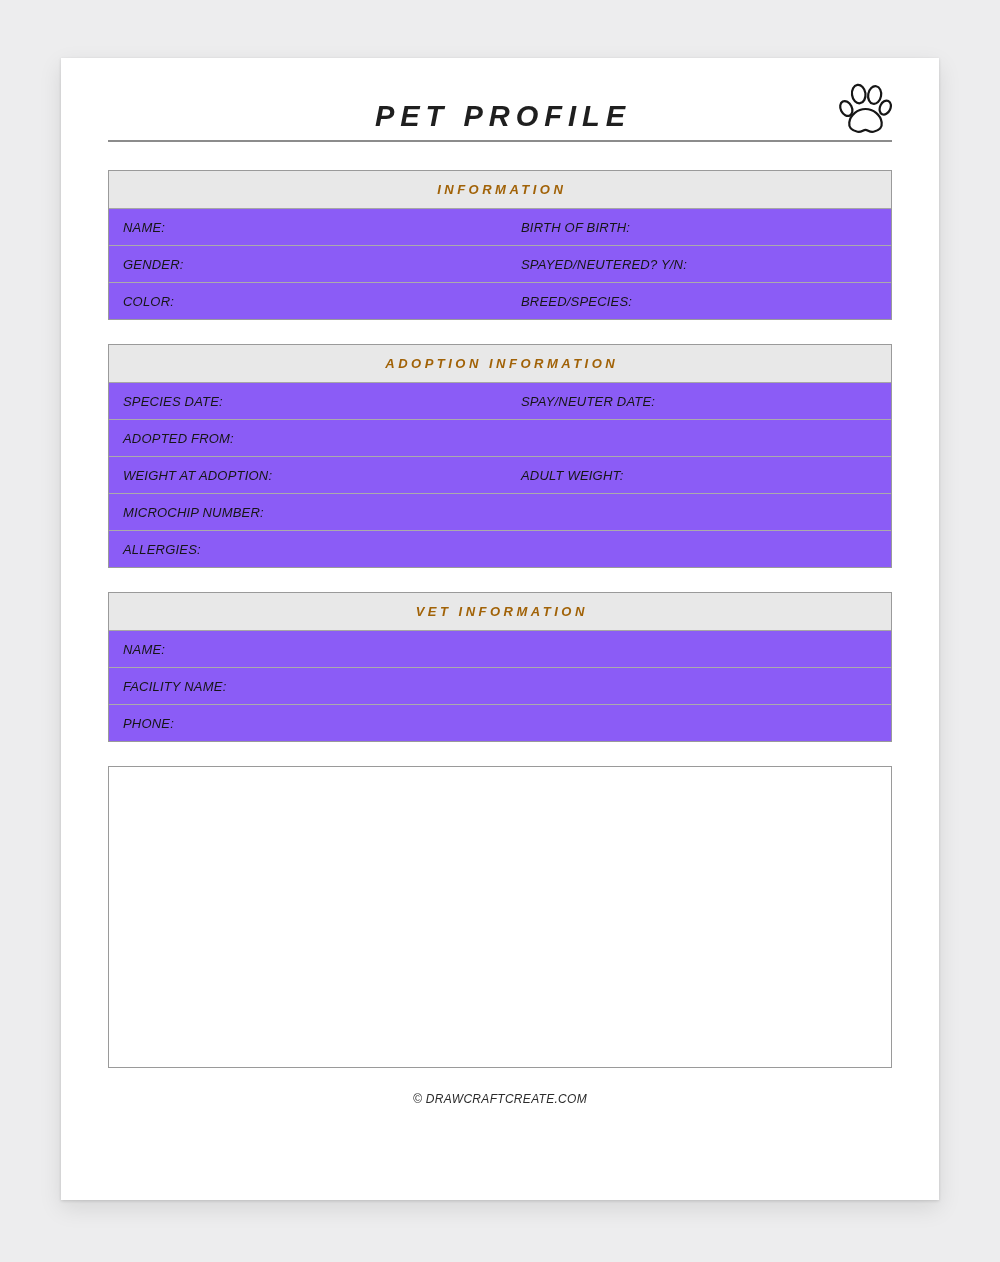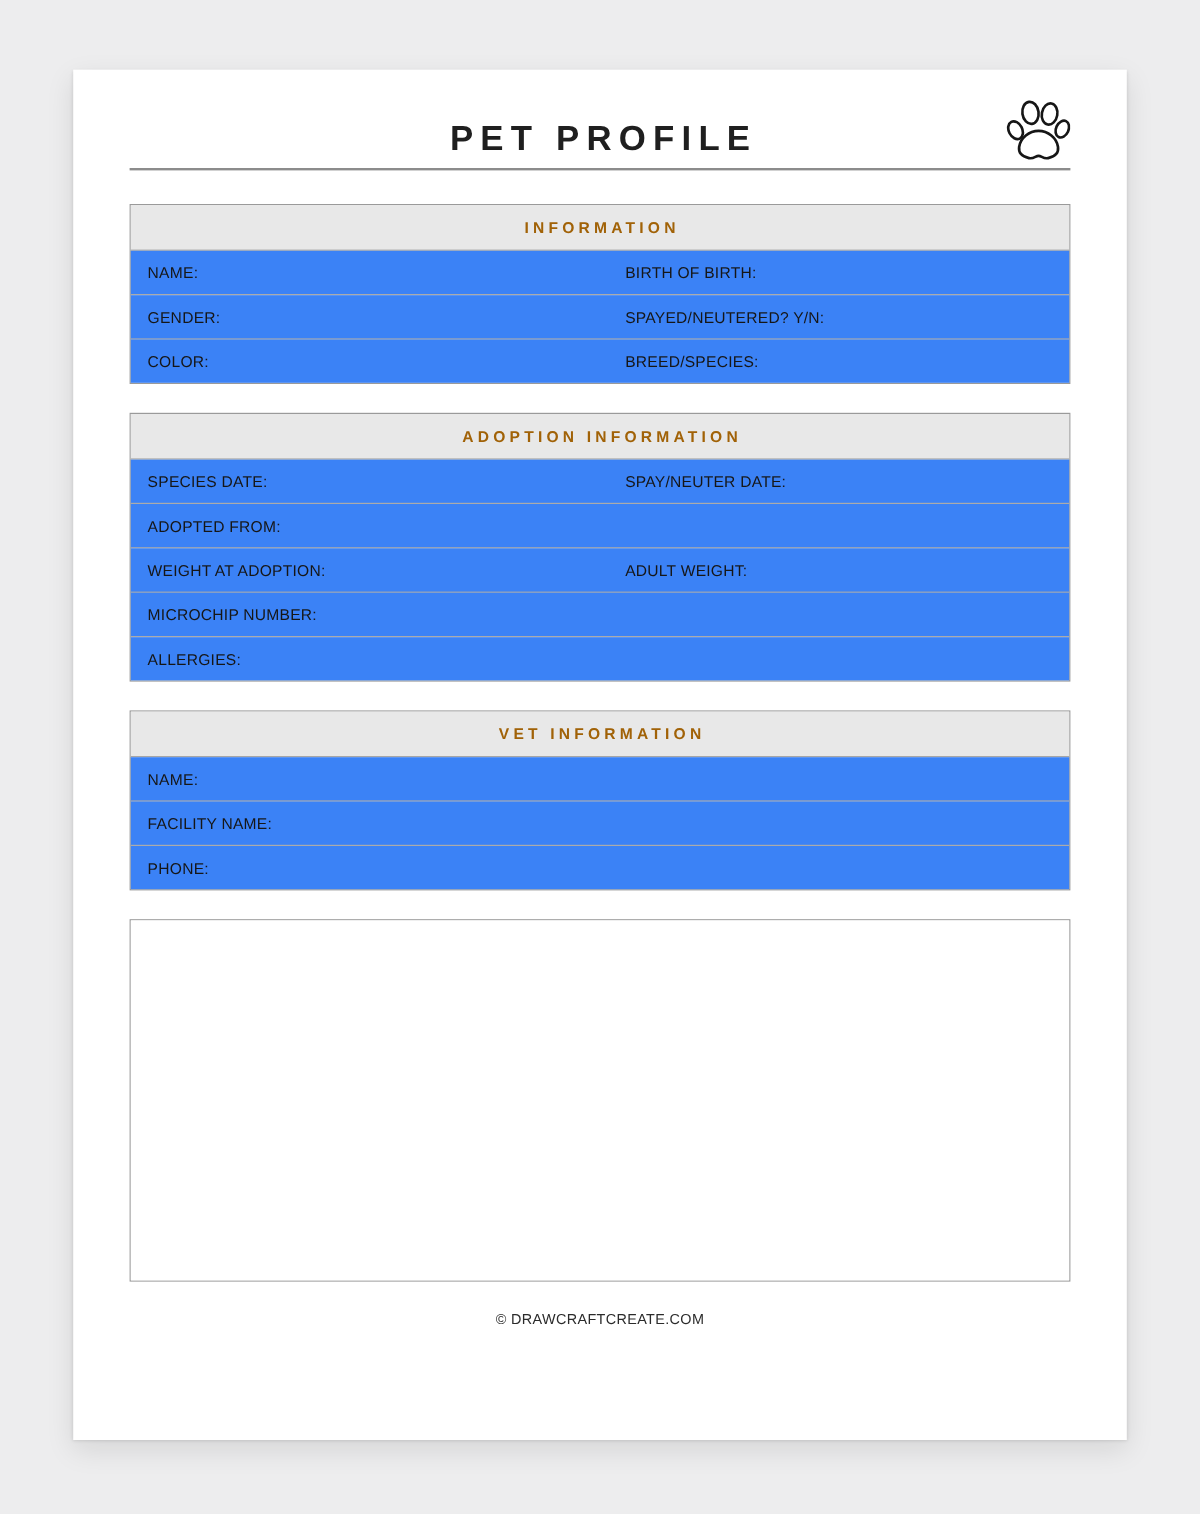--- a/index.html
+++ b/index.html
@@ -10,20 +10,21 @@
   }
   .page {
     width: 878px;
     height: 1142px;
     margin: 58px auto 62px auto;
     background: #ffffff;
     box-shadow: 0 1px 3px rgba(0,0,0,0.14), 0 8px 22px rgba(0,0,0,0.10);
     box-sizing: border-box;
     padding: 40px 47px 0 47px;
     position: relative;
+    font-style: italic;
   }
   .title-block { position: relative; }
   .page-title {
     margin: 0;
     text-align: center;
     font-size: 29px;
     font-weight: 600;
     letter-spacing: 6px;
     text-indent: 6px;
     color: #1f1f1f;
@@ -61,21 +62,21 @@
     letter-spacing: 3.5px;
     text-indent: 3.5px;
     color: #a16207;
   }
   .form-row {
     height: 36px;
     border-bottom: 1px solid #ababab;
     position: relative;
     display: flex;
     align-items: center;
-    background: #3b82f6;
+    background: #8b5cf6;
   }
   .form-row:last-child { border-bottom: none; }
   .cell-label {
     font-size: 13px;
     color: #161616;
     letter-spacing: 0.2px;
     white-space: nowrap;
   }
   .cell-first { padding-left: 14px; }
   .cell-second {

